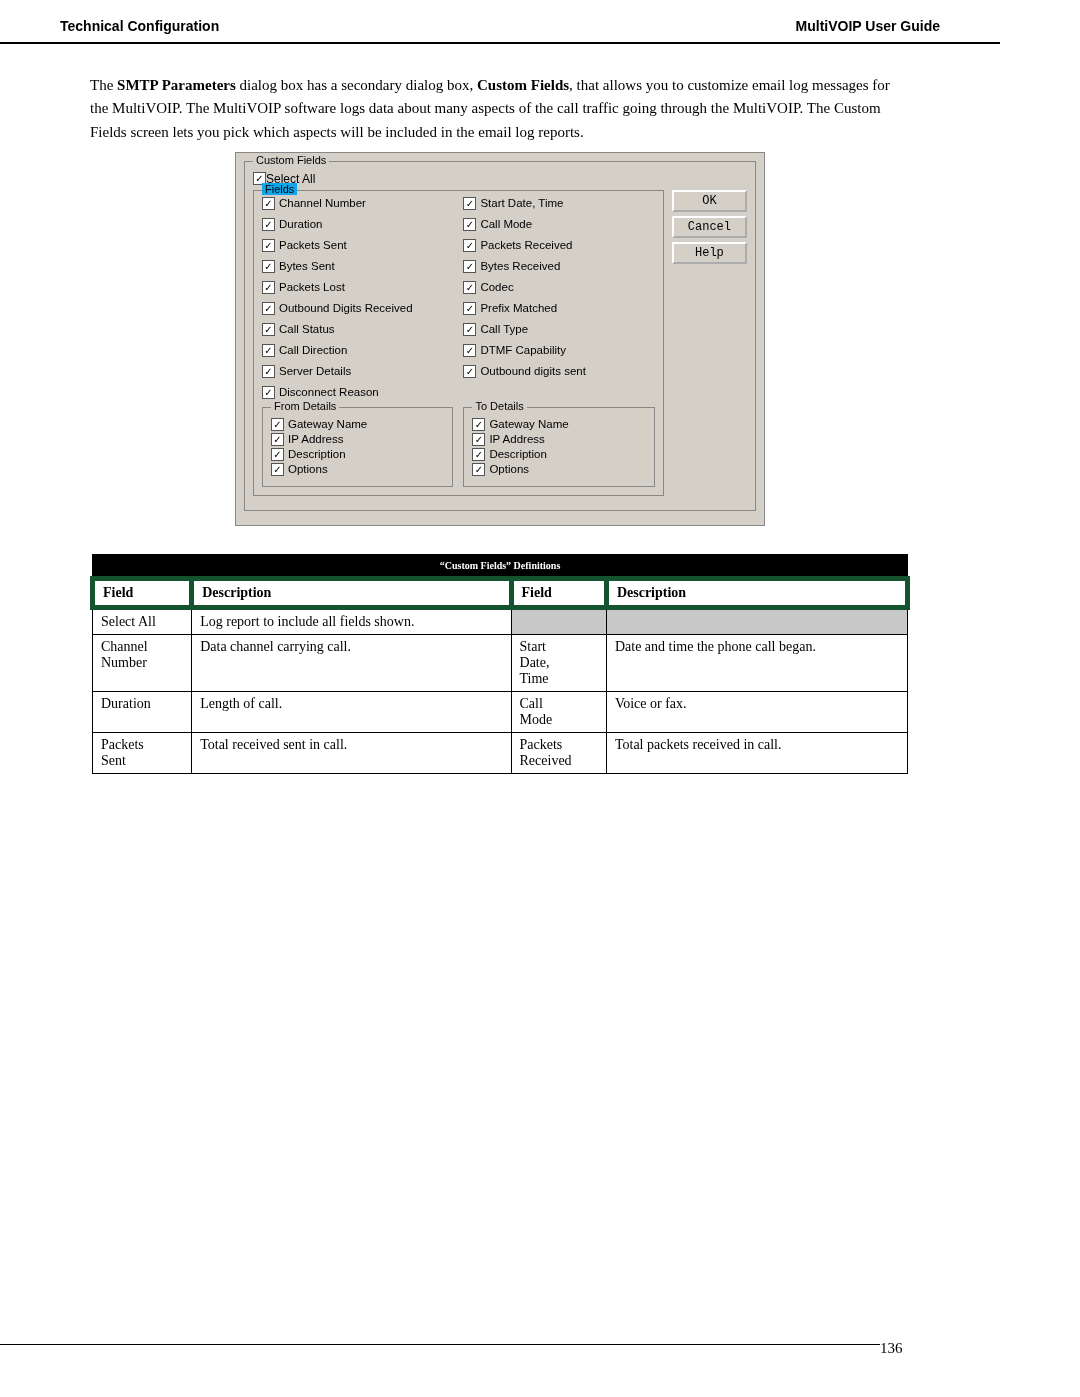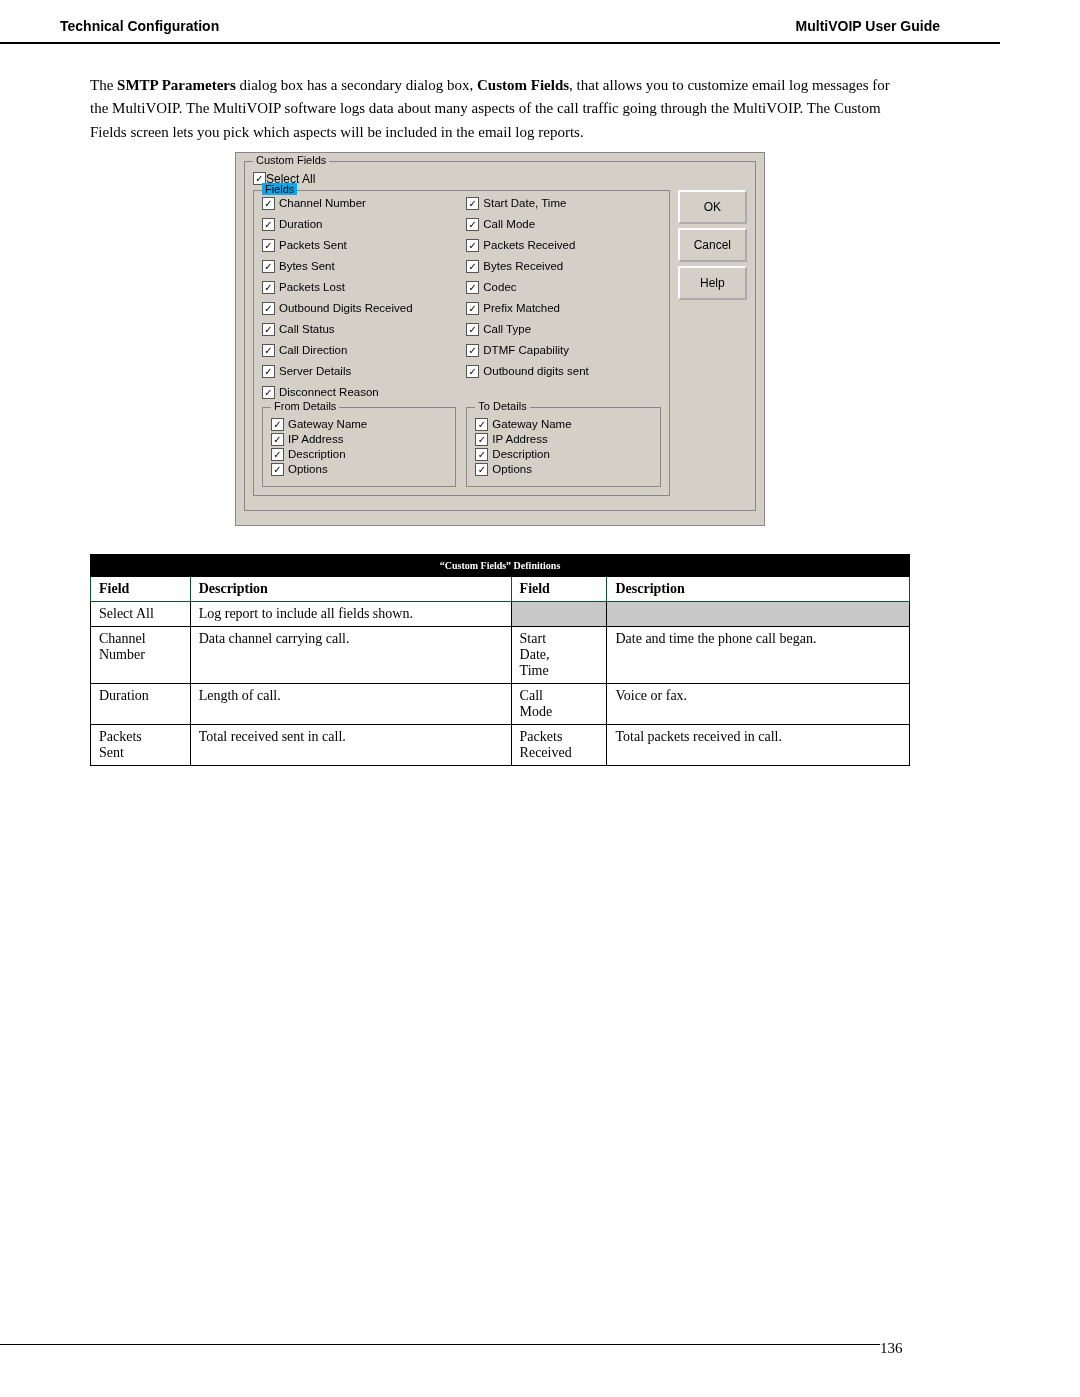--- a/index.html
+++ b/index.html
@@ -190,23 +190,23 @@
       display: flex;
       flex-direction: column;
       gap: 4px;
       margin-left: 8px;
       margin-top: 0;
     }
 
     .dialog-btn {
       background: #d4d0c8;
       border: 2px outset #fff;
-      padding: 8px 14px;
+      padding: 2px 14px;
       font-size: 12px;
-      font-family: Liberation Sans, sans-serif;
+      font-family: Liberation Mono, monospace;
       cursor: pointer;
       min-width: 60px;
       text-align: center;
     }
 
     .dialog-top-row {
       display: flex;
       align-items: flex-start;
     }
 
@@ -229,21 +229,21 @@
     .def-table .title-row td {
       background: #000;
       color: #fff;
       text-align: center;
       font-weight: bold;
       padding: 5px 8px;
       font-size: 10px;
     }
 
     .def-table .header-row td {
-      border: 1px solid #14532d;
+      border: 5px solid #14532d;
       font-weight: bold;
       padding: 4px 8px;
       background: #fff;
       font-size: 14px;
     }
 
     .def-table td {
       border: 1px solid #000;
       padding: 4px 8px;
       vertical-align: top;

